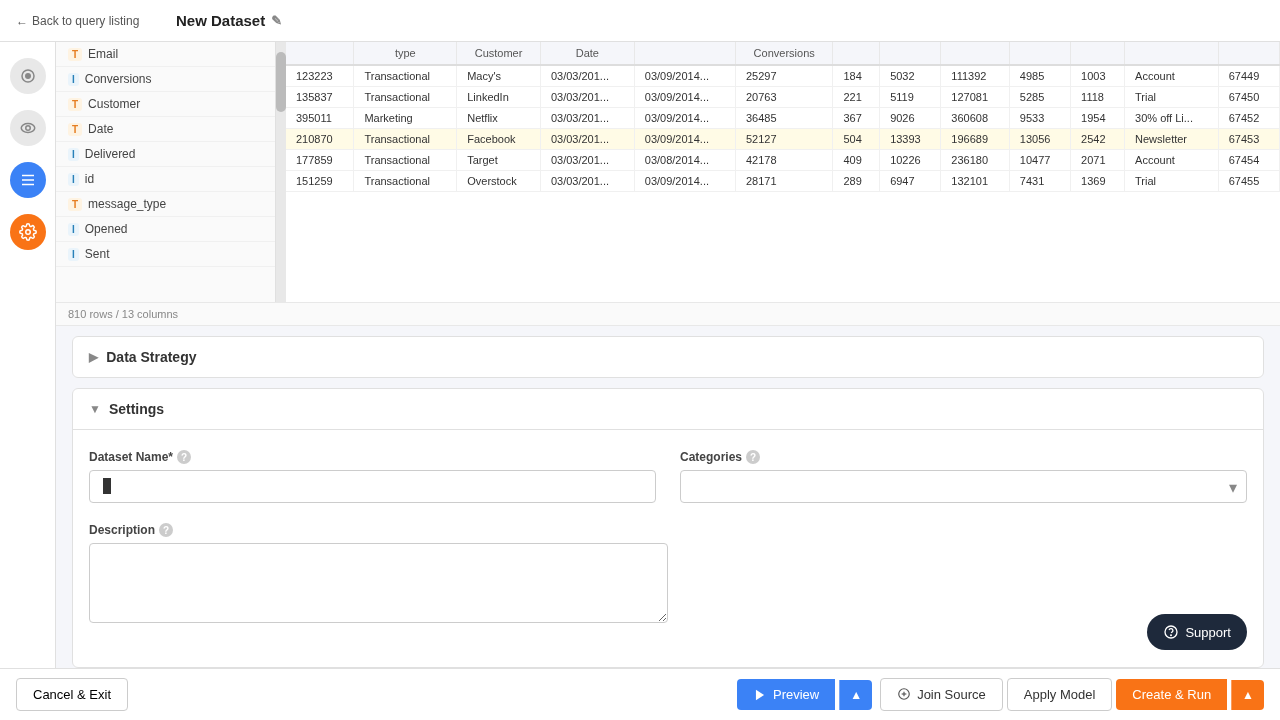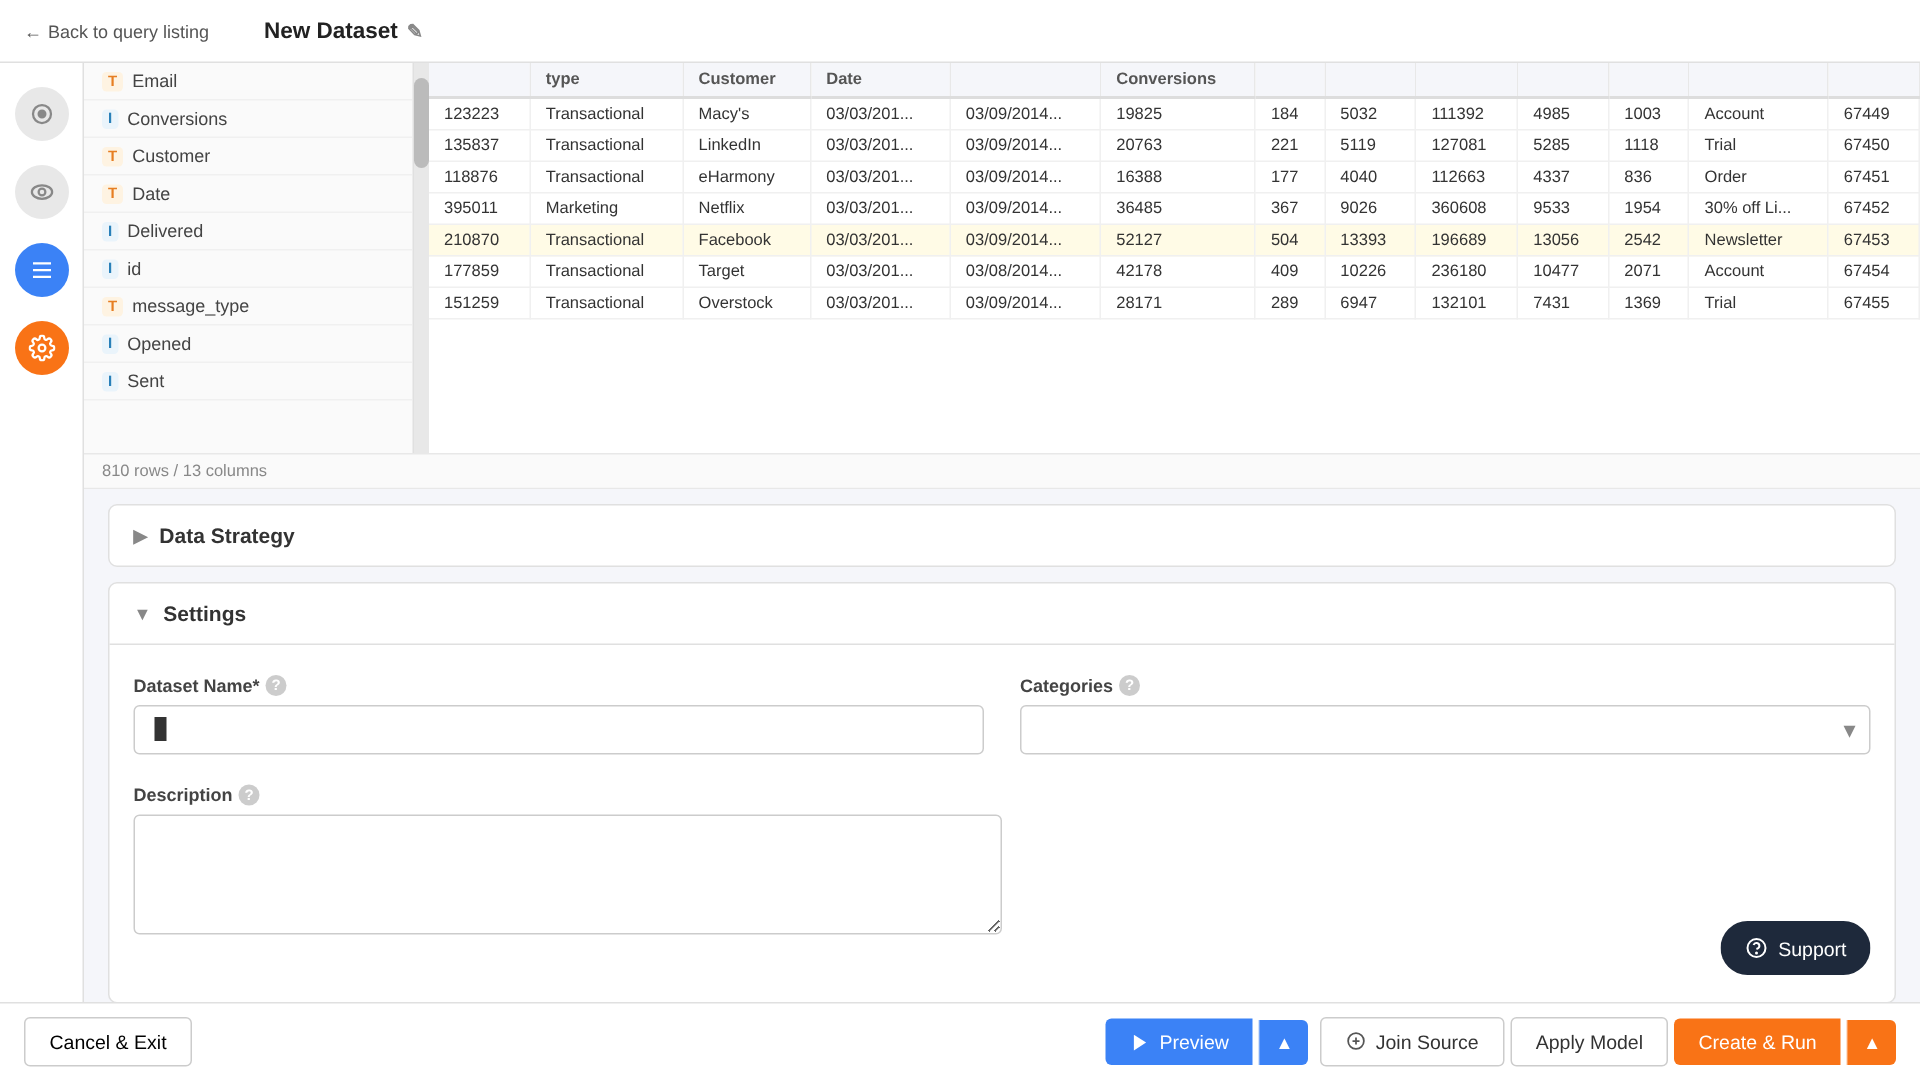--- a/index.html
+++ b/index.html
@@ -156,22 +156,22 @@
       border-collapse: collapse;
       font-size: 11px;
       white-space: nowrap;
       width: 100%;
     }
     .data-table th {
       background: #f5f6fa;
       border-bottom: 2px solid #ddd;
       border-right: 1px solid #e8e8e8;
       padding: 5px 10px;
-      text-align: left;
-      font-weight: 700;
+      text-align: center;
+      font-weight: 400;
       color: #555;
       position: sticky;
       top: 0;
     }
     .data-table td {
       border-bottom: 1px solid #f0f0f0;
       border-right: 1px solid #f0f0f0;
       padding: 4px 10px;
       color: #333;
     }
@@ -535,21 +535,21 @@
                 <th></th>
               </tr>
             </thead>
             <tbody>
               <tr>
                 <td>123223</td>
                 <td>Transactional</td>
                 <td>Macy's</td>
                 <td>03/03/201...</td>
                 <td>03/09/2014...</td>
-                <td>19825</td>
+                <td>25297</td>
                 <td>184</td>
                 <td>5032</td>
                 <td>111392</td>
                 <td>4985</td>
                 <td>1003</td>
                 <td>Account</td>
                 <td>67449</td>
               </tr>
               <tr>
                 <td>135837</td>
@@ -558,35 +558,20 @@
                 <td>03/03/201...</td>
                 <td>03/09/2014...</td>
                 <td>20763</td>
                 <td>221</td>
                 <td>5119</td>
                 <td>127081</td>
                 <td>5285</td>
                 <td>1118</td>
                 <td>Trial</td>
                 <td>67450</td>
-              </tr>
-              <tr>
-                <td>118876</td>
-                <td>Transactional</td>
-                <td>eHarmony</td>
-                <td>03/03/201...</td>
-                <td>03/09/2014...</td>
-                <td>16388</td>
-                <td>177</td>
-                <td>4040</td>
-                <td>112663</td>
-                <td>4337</td>
-                <td>836</td>
-                <td>Order</td>
-                <td>67451</td>
               </tr>
               <tr>
                 <td>395011</td>
                 <td>Marketing</td>
                 <td>Netflix</td>
                 <td>03/03/201...</td>
                 <td>03/09/2014...</td>
                 <td>36485</td>
                 <td>367</td>
                 <td>9026</td>

